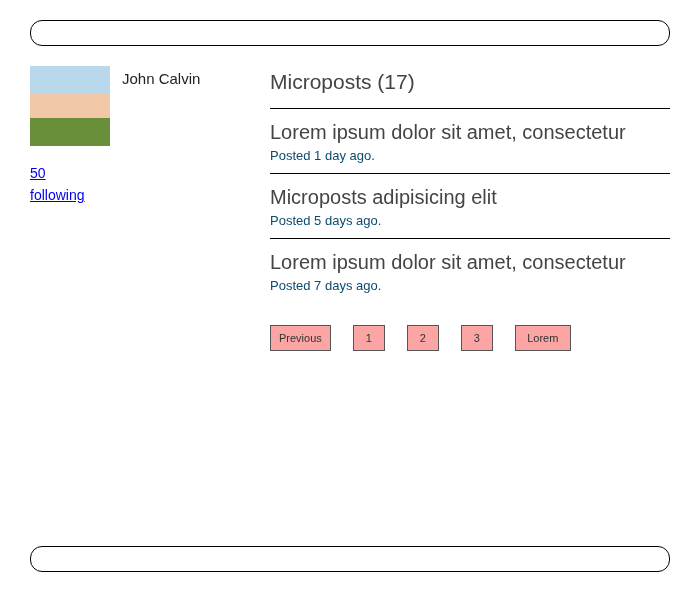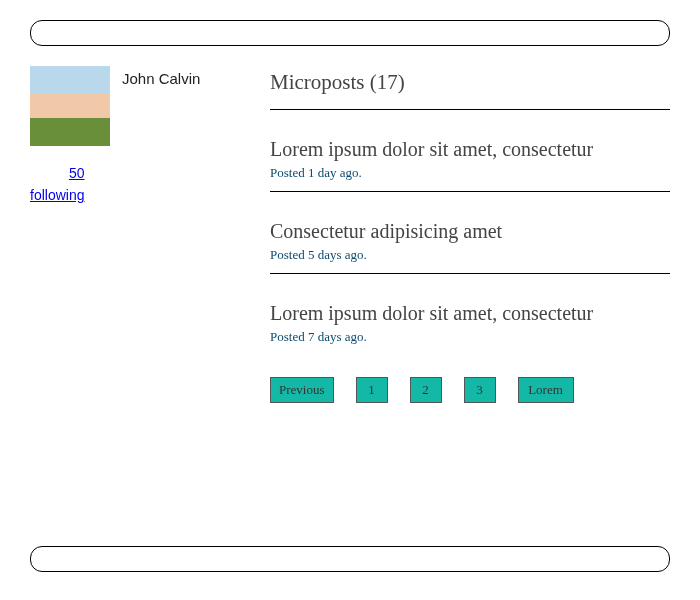--- a/index.html
+++ b/index.html
@@ -46,57 +46,55 @@
     margin-top: 16px;
     display: flex;
     gap: 34px;
     font-size: 14px;
   }
   .stat a {
     color: #0000EE;
     text-decoration: underline;
     display: block;
     line-height: 1.6;
-    text-align: right;
   }
   .main {
     flex: 1;
-    font-family: Liberation Serif, serif;
   }
   .mp-title {
     font-size: 21px;
     color: #444;
     font-weight: normal;
     margin-bottom: 14px;
     margin-top: 4px;
   }
   .post {
     border-top: 1.5px solid #000;
-    padding: 28px 0 10px 0;
+    padding: 12px 0 10px 0;
   }
   .post-text {
     font-size: 20px;
     color: #444;
     white-space: nowrap;
     overflow: hidden;
   }
   .post-meta {
     font-size: 13px;
     color: #0c4a6e;
     margin-top: 4px;
   }
   .pagination {
     margin-top: 22px;
     display: flex;
     gap: 22px;
   }
   .page-btn {
     border: 1.5px solid #555;
-    background: #14b8a6;
-    font-size: 13px;
+    background: #fca5a5;
+    font-size: 11px;
     color: #333;
     height: 24px;
     min-width: 32px;
     padding: 12px 8px;
     display: inline-flex;
     align-items: center;
     justify-content: center;
     cursor: pointer;
     font-family: inherit;
   }
@@ -132,21 +130,21 @@
     <h2 class="mp-title">
       <span>Microposts</span>
       (<span>17</span>)
     </h2>
 
     <div class="post">
       <div class="post-text">Lorem ipsum dolor sit amet, consectetur</div>
       <div class="post-meta">Posted 1 day ago.</div>
     </div>
     <div class="post">
-      <div class="post-text">Consectetur adipisicing amet</div>
+      <div class="post-text">Microposts adipisicing elit</div>
       <div class="post-meta">Posted 5 days ago.</div>
     </div>
     <div class="post">
       <div class="post-text">Lorem ipsum dolor sit amet, consectetur</div>
       <div class="post-meta">Posted 7 days ago.</div>
     </div>
 
     <div class="pagination">
       <button class="page-btn wide">Previous</button>
       <button class="page-btn">1</button>

